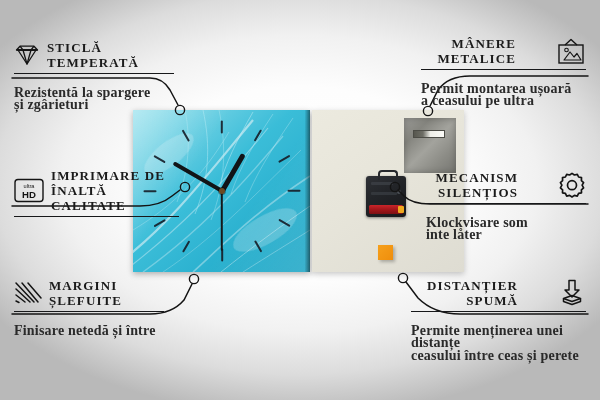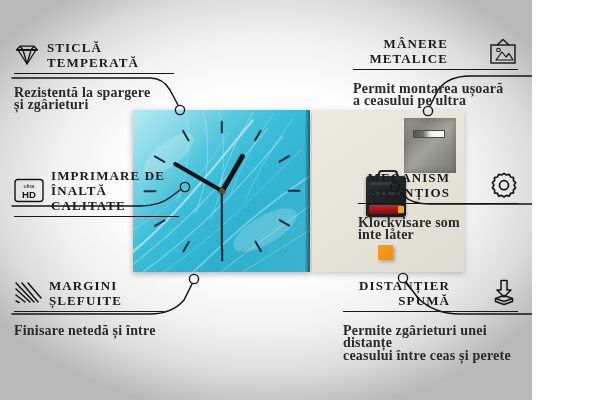--- a/index.html
+++ b/index.html
@@ -1,21 +1,21 @@
 <!DOCTYPE html>
 <html><head>
 <meta charset="utf-8">
 <style>
   html,body{margin:0;padding:0;}
   body{
     width:600px;height:400px;overflow:hidden;
     font-family:"Liberation Serif", serif;
     background:#ffffff;
   }
-  #stage{position:relative;width:532px;height:400px;overflow:hidden;
+  #stage{position:relative;width:600px;height:400px;overflow:hidden;
     background:
       radial-gradient(ellipse 62% 58% at 50% 46%, #ffffff 0%, #fdfdfd 42%, #f1f1f1 64%, #dcdcdc 82%, #b9b9b9 100%);
   }
   
   #leaders{position:absolute;left:0;top:0;width:600px;height:400px;pointer-events:none;}
 
   
   .feat{position:absolute;}
   .feat .head{display:flex;align-items:center;gap:7px;}
   .feat.right .head{flex-direction:row;justify-content:flex-end;gap:40px;}
@@ -344,18 +344,18 @@
       <svg class="icon" width="28" height="28" viewBox="0 0 28 28">
         <g fill="none" stroke="#141414" stroke-width="1.5" stroke-linejoin="round">
           <path d="M11 1.5 L17 1.5 L17 11 L21 11 L14 18 L7 11 L11 11 Z"></path>
           <path d="M5.5 19.5 L14 16.5 L22.5 19.5 L14 22.5 Z"></path>
           <path d="M5.5 19.5 L5.5 22.5 L14 25.5 L22.5 22.5 L22.5 19.5"></path>
         </g>
       </svg>
     </div>
     <div class="rule"></div>
     <div class="sub">
-      <div>Permite zgârieturi unei distanțe</div>
+      <div>Permite menținerea unei distanțe</div>
       <div>ceasului între ceas și perete</div>
     </div>
   </div>
 
 </div>
 
 </body></html>

